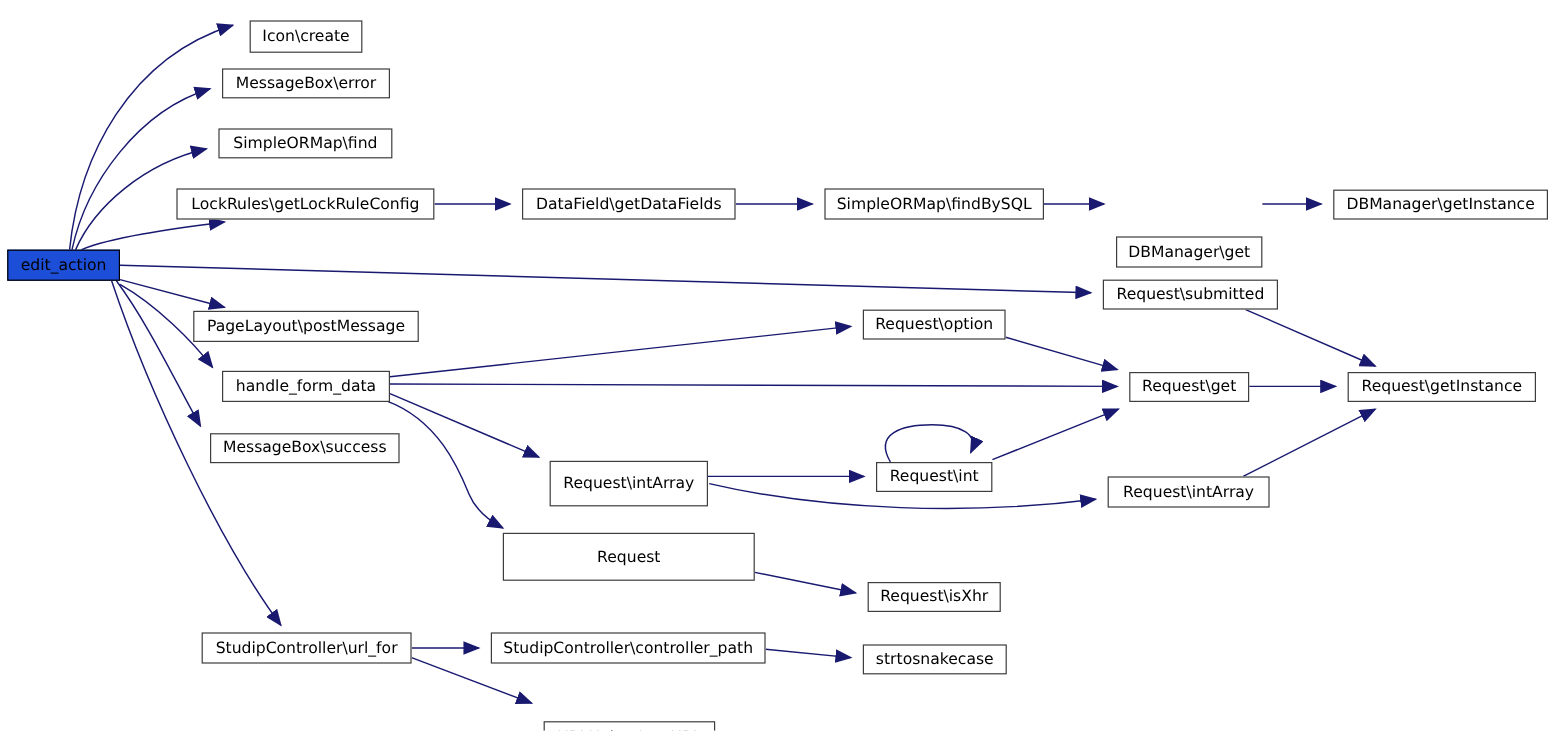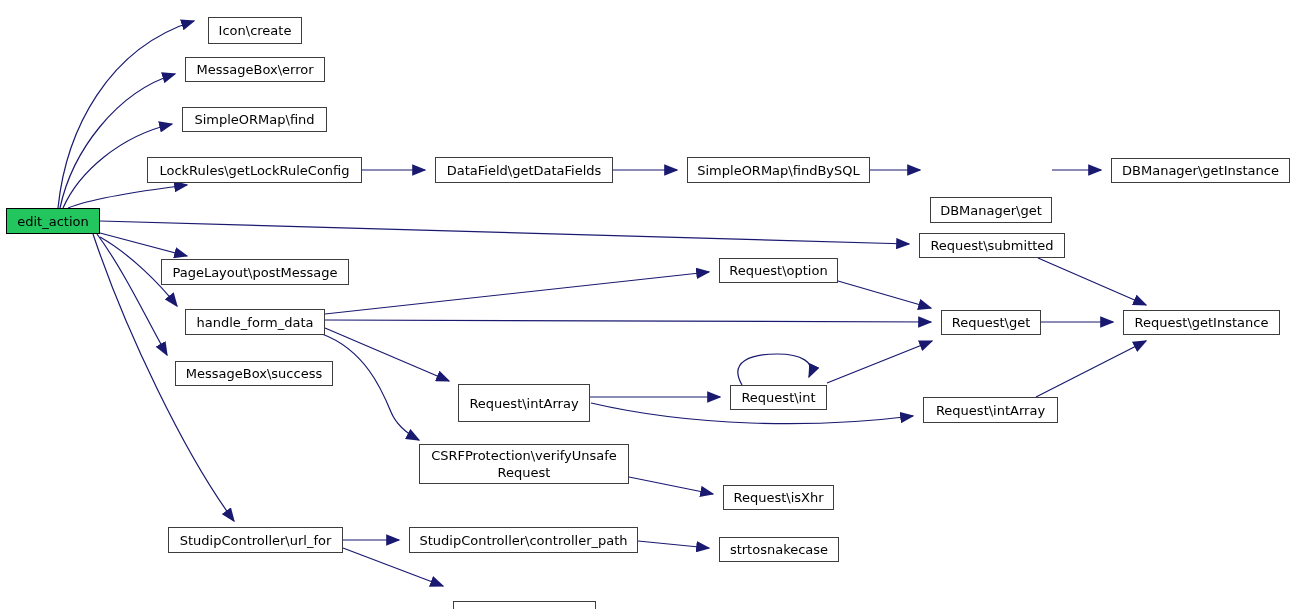--- a/index.html
+++ b/index.html
@@ -31,21 +31,21 @@
     line-height: 17px;
     display: flex;
     flex-direction: column;
     align-items: center;
     justify-content: center;
     text-align: center;
     white-space: nowrap;
     cursor: pointer;
   }
   .node.highlight {
-    background: #22c55e;
+    background: #1d4ed8;
     border: 1px solid #000000;
     cursor: default;
   }
   .edge {
     fill: none;
     stroke: #191970;
     stroke-width: 1.2;
   }
 </style>
 </head>
@@ -142,21 +142,20 @@
       <div class="node" style="left: 458px; top: 384px; width: 132px; height: 38px;">
         <span>Request\intArray</span>
       </div>
       <div class="node" style="left: 730px; top: 385px; width: 97px; height: 25px;">
         <span>Request\int</span>
       </div>
       <div class="node" style="left: 923px; top: 397px; width: 135px; height: 26px;">
         <span>Request\intArray</span>
       </div>
       <div class="node" style="left: 419px; top: 444px; width: 210px; height: 40px;">
-        <span>CSRFProtection\verifyUnsafe</span>
         <span>Request</span>
       </div>
       <div class="node" style="left: 723px; top: 485px; width: 111px; height: 25px;">
         <span>Request\isXhr</span>
       </div>
       <div class="node" style="left: 719px; top: 537px; width: 120px; height: 25px;">
         <span>strtosnakecase</span>
       </div>
       <div class="node" style="left: 168px; top: 527px; width: 175px; height: 26px;">
         <span>StudipController\url_for</span>

